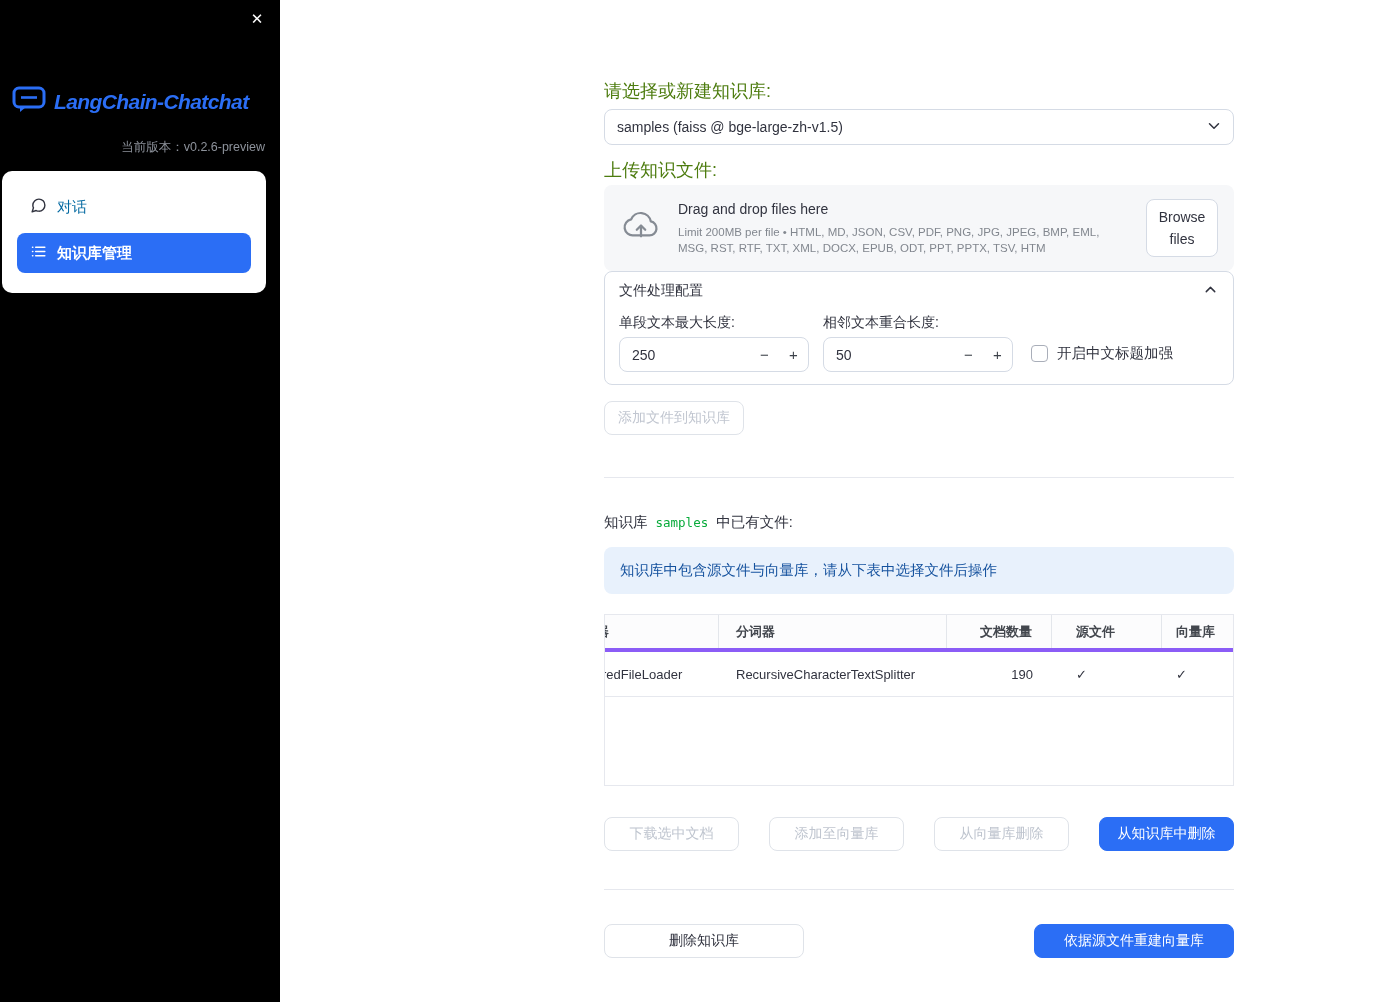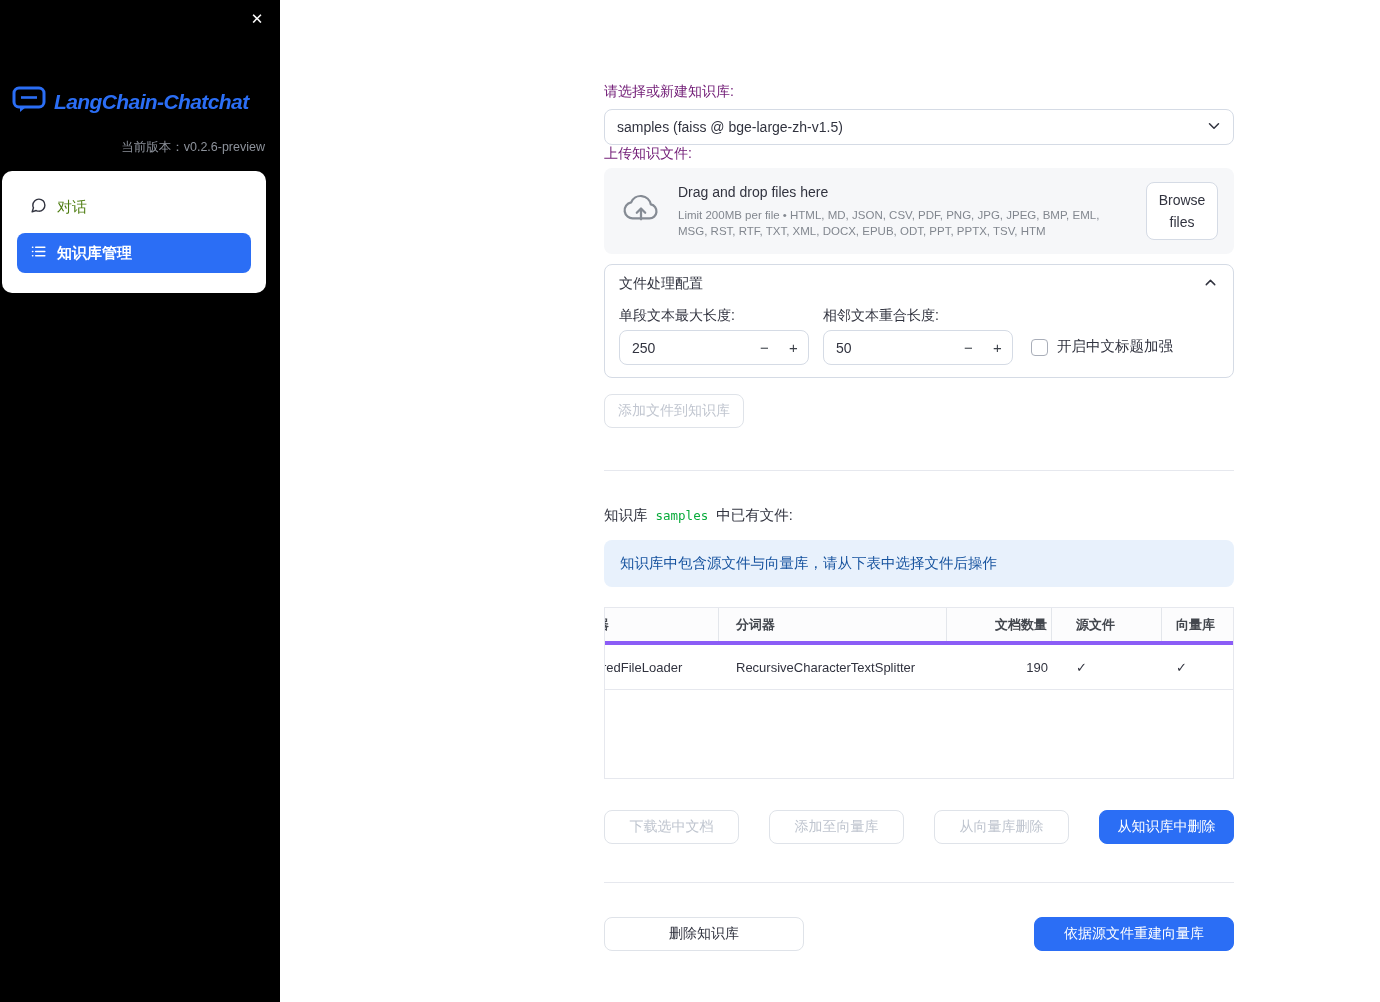--- a/index.html
+++ b/index.html
@@ -13,56 +13,56 @@
   .sidebar { flex:0 0 280px; height:100%; background:#000000; position:relative; }
   .close-btn { position:absolute; top:8px; right:12px; width:22px; height:22px;
     display:flex; align-items:center; justify-content:center;
     color:#ffffff; font-size:15px; cursor:pointer; }
   .logo-row { display:flex; align-items:center; gap:8px; padding:86px 12px 0 12px; }
   .logo-text { color:#2b6ef5; font-size:21px; font-weight:bold; font-style:italic; letter-spacing:-0.6px; white-space:nowrap; }
   .version { color:#8d929b; font-size:12.5px; text-align:right; padding-right:15px; margin-top:22px; }
   .menu { background:#ffffff; border-radius:10px; margin:15px 14px 0 2px;
     padding:16px 15px 20px 15px; display:flex; flex-direction:column; gap:6px; }
   .menu-item { height:40px; display:flex; align-items:center; gap:10px; padding:0 13px;
-    border-radius:8px; font-size:15px; color:#4d7c0f; cursor:pointer; }
+    border-radius:8px; font-size:15px; color:#0369a1; cursor:pointer; }
   .menu-item.active { background:#2b6ef5; color:#ffffff; font-weight:600; }
 
   
   .main { flex:1; background:#ffffff; }
   .content { width:630px; margin-left:324px; padding-top:83px; }
 
-  .field-label { font-size:14px; color:#701a75; height:16px; line-height:16px; margin-bottom:7px; }
+  .field-label { font-size:18px; color:#4d7c0f; height:16px; line-height:16px; margin-bottom:7px; }
 
   .selectbox { height:36px; border:1px solid #d5dbe5; border-radius:8px; background:#fff;
     display:flex; align-items:center; justify-content:space-between; padding:0 10px 0 12px;
     font-size:14px; cursor:pointer;margin-top:10px; }
 
-  .upload-label { }
+  .upload-label { margin-top:17px; }
   .dropzone { margin-top:7px; height:86px; background:#f6f7f9; border-radius:8px;
     display:flex; align-items:center; padding:0 16px; gap:16px; }
   .drop-texts { flex:1; }
   .drop-title { font-size:14px; color:#31333f; margin-bottom:7px; }
   .drop-limit { font-size:11.5px; color:#82878f; line-height:16px; max-width:478px; }
   .browse-btn { width:72px; min-height:52px; background:#ffffff; border:1px solid #d5dbe5;
     border-radius:8px; font-size:14px; color:#31333f; display:flex; align-items:center;
     justify-content:center; text-align:center; padding:6px 8px; line-height:22px; cursor:pointer; }
 
-  .expander { margin-top:10px; border:1px solid #d5dbe5; border-radius:8px; height:114px; background:#fff; }
+  .expander { margin-top:0; border:1px solid #d5dbe5; border-radius:8px; height:114px; background:#fff; }
   .exp-header { height:37px; display:flex; align-items:center; justify-content:space-between;
     padding:0 14px; font-size:14px; cursor:pointer; }
   .exp-body { display:flex; padding:5px 14px 0 14px; gap:14px; align-items:flex-start; }
   .num-group { width:190px; }
   .num-label { font-size:14px; height:16px; line-height:16px; margin-bottom:7px; white-space:nowrap; }
   .num-input { height:35px; border:1px solid #d5dbe5; border-radius:8px; background:#fff;
     display:flex; align-items:stretch; overflow:hidden; }
   .num-value { flex:1; min-width:0; border:none; outline:none; background:transparent;
     padding:0 12px; font-size:14px; color:#31333f; font-family:inherit; }
   .step-btn { width:29px; border:none; background:transparent; color:#3c4149; font-size:15px;
     display:flex; align-items:center; justify-content:center; cursor:pointer; }
-  .check-group { display:flex; align-items:flex-end; gap:9px; margin-top:30px; margin-left:4px; }
+  .check-group { display:flex; align-items:center; gap:9px; margin-top:30px; margin-left:4px; }
   .checkbox { width:17px; height:17px; border:1.5px solid #a9aeb9; border-radius:4px; background:#fff; cursor:pointer; flex:0 0 17px; }
   .check-label { font-size:14.5px; white-space:nowrap; }
 
   .add-files-btn { margin-top:16px; height:34px; padding:0 13px; display:inline-flex; align-items:center;
     border:1px solid #dfe3e9; border-radius:8px; background:#fff; color:#c1c6d0; font-size:14px; cursor:not-allowed; }
 
   .divider { border:none; border-top:1px solid #e6e8ee; margin:42px 0 34px 0; }
   .divider2 { border:none; border-top:1px solid #e6e8ee; margin:38px 0 34px 0; }
 
   .files-line { font-size:14.5px; display:flex; align-items:center; gap:8px; height:20px; }
@@ -73,21 +73,21 @@
 
   .table { margin-top:20px; height:172px; border:1px solid #e6e8ee; background:#fff; font-size:13px; }
   .t-header { display:flex; height:37px; border-bottom:4px solid #8b5cf6; background:#fcfcfd;
     font-weight:600; color:#43474e; align-items:center; }
   .t-header .tc { height:100%; display:flex; align-items:center; border-right:1px solid #e3e6eb; }
   .t-header .tc:last-child { border-right:none; }
   .t-row { display:flex; height:45px; border-bottom:1px solid #e6e8ee; align-items:center; color:#31333f; }
   .tc { overflow:hidden; white-space:nowrap; }
   .tc1 { width:114px; }
   .tc2 { width:228px; padding-left:17px; }
-  .tc3 { width:105px; justify-content:flex-end; text-align:right; padding-right:4px; display:flex; align-items:center; }
+  .tc3 { width:105px; justify-content:flex-end; text-align:right; padding-right:19px; display:flex; align-items:center; }
   .tc4 { width:110px; padding-left:24px; }
   .tc5 { width:71px; padding-left:14px; }
   .clip-hdr { margin-left:-9px; display:inline-block; }
   .clip-cell { margin-left:-3px; display:inline-block; }
 
   .btn-row { margin-top:31px; display:flex; gap:30px; }
   .btn { height:34px; border-radius:8px; font-size:14px; display:flex; align-items:center;
     justify-content:center; border:1px solid #dfe3e9; background:#ffffff; cursor:pointer; white-space:nowrap; }
   .btn-row .btn { flex:1; }
   .btn.disabled { color:#bfc5cf; }

